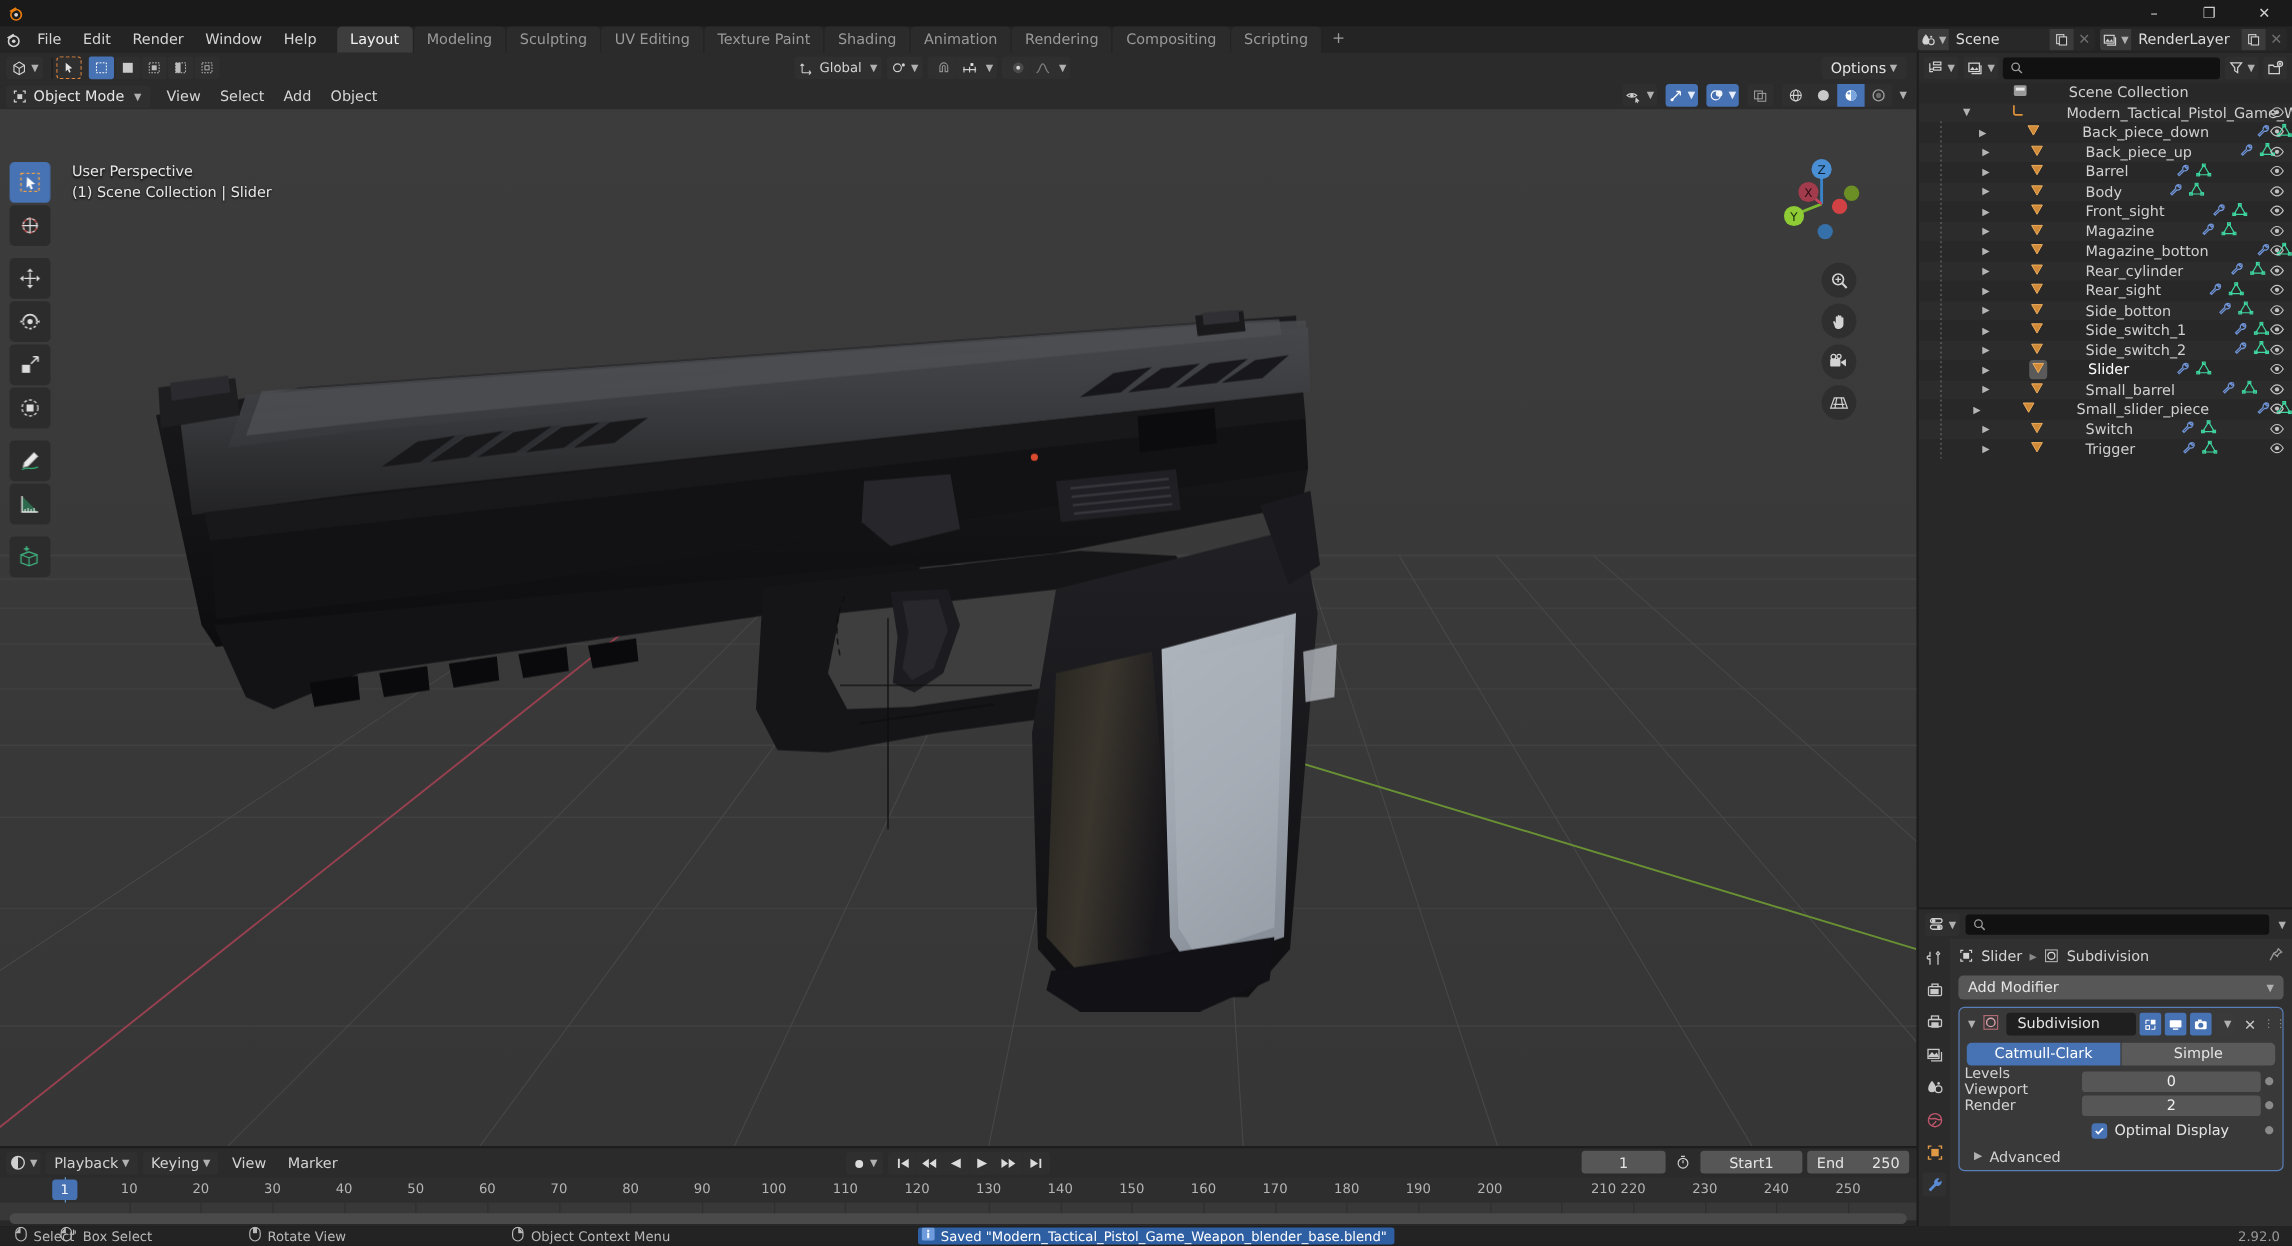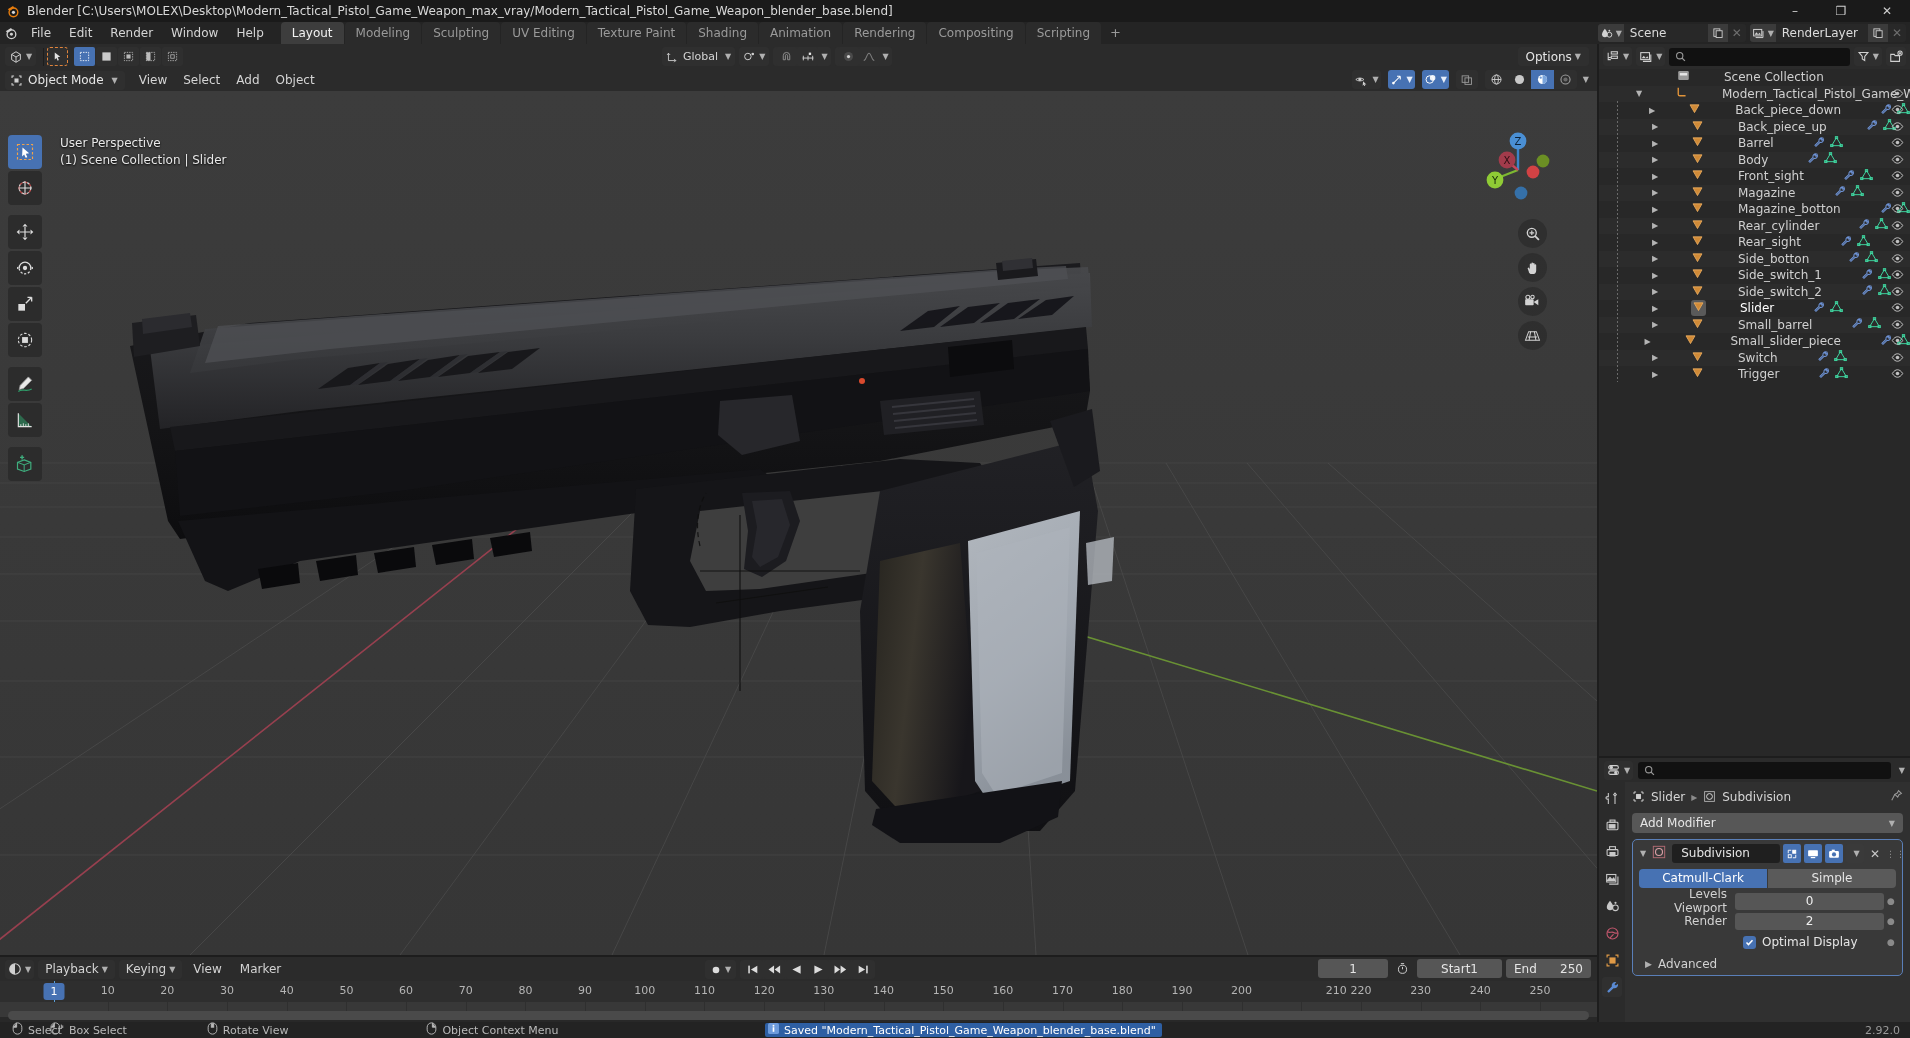--- a/index.html
+++ b/index.html
@@ -111,21 +111,21 @@
   .mod-hdr { display:flex; align-items:center; height:19px; gap:3px; }
   .mod-name { flex:1; background:#1f1f1f; border-radius:3px; height:19px; line-height:19px; padding-left:9px; font-size:12px; }
   .mhbtn { width:18px;height:19px;display:flex;align-items:center;justify-content:center;background:#4772b3;border-radius:2px;}
   .mhbtn.off { background:#3a3a3a; }
   .seg { display:flex; margin:6px 2px 4px 2px; gap:1px; }
   .seg > div { flex:1; height:19px; line-height:19px; text-align:center; font-size:12px; background:#5a5a5a; }
   .seg > div:first-child { border-radius:4px 0 0 4px; }
   .seg > div:last-child { border-radius:0 4px 4px 0; }
   .seg > div.on { background:#4772b3; color:#fff; }
   .frow { display:flex; align-items:center; height:18px; margin-bottom:2px; }
-  .flabel { width:98px; text-align:right; padding-right:8px; font-size:12px; color:#d2d2d2; }
+  .flabel { width:98px; text-align:left; padding-right:8px; font-size:12px; color:#d2d2d2; }
   .fval { flex:1; height:17px; background:#565656; border-radius:3px; text-align:center; line-height:17px; font-size:12px; color:#efefef;}
   .fdot { width:14px; text-align:center; color:#8a8a8a; font-size:9px;}
   .chkrow { display:flex; align-items:center; height:18px; margin:3px 0 2px 106px; }
   .chk { width:13px;height:13px;background:#4772b3;border-radius:3px;display:flex;align-items:center;justify-content:center;margin-right:6px;}
   .adv { display:flex;align-items:center;gap:6px;margin:6px 0 0 8px;font-size:12px;color:#d2d2d2;}
 
   
   .timeline { position:absolute; left:0; top:957px; width:1597px; height:65px; background:#282828; }
   .tl-head { height:24px; background:#2b2b2b; display:flex; align-items:center; padding-left:5px; }
   .tl-ruler { position:relative; height:21px; background:#2e2e2e; }
@@ -155,21 +155,20 @@
 <div class="app">
 
   <div class="titlebar">
     <span class="logo">
       <svg width="14" height="14" viewBox="0 0 16 16">
         <circle cx="8.5" cy="9.5" r="5" fill="none" stroke="#e87d0d" stroke-width="1.6"></circle>
         <circle cx="8.5" cy="9.5" r="1.8" fill="#d8d8d8"></circle>
         <path d="M2 6 L8 2.4 L9.6 4.4 L4.5 7.6 Z" fill="#e87d0d"></path>
       </svg>
     </span>
-    <span class="ttext">Blender [C:\Users\MOLEX\Desktop\Modern_Tactical_Pistol_Game_Weapon_max_vray/Modern_Tactical_Pistol_Game_Weapon_blender_base.blend]</span>
     <div class="winbtns">
       <div class="winbtn">–</div>
       <div class="winbtn">❐</div>
       <div class="winbtn close">✕</div>
     </div>
   </div>
 
   <div class="topbar">
     <span class="tb-logo">
       <svg width="14" height="14" viewBox="0 0 16 16">

